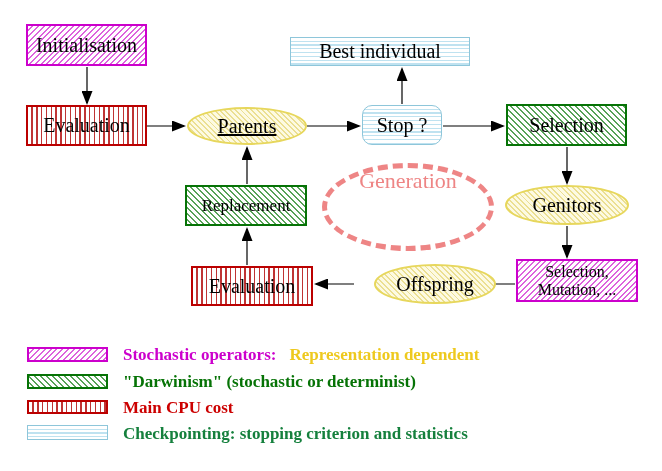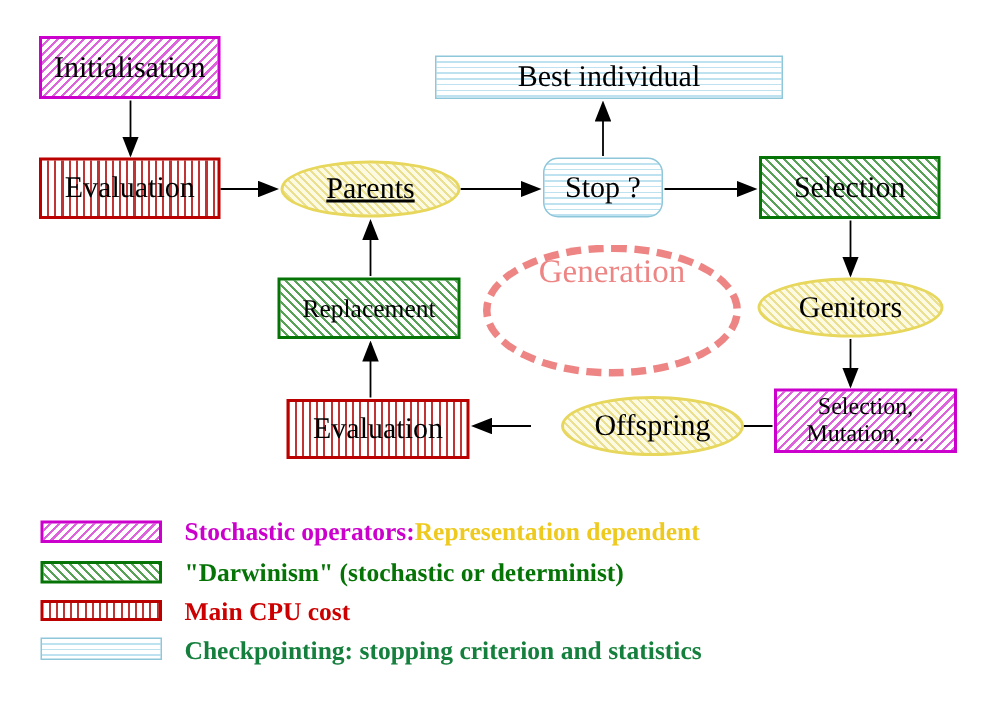--- a/index.html
+++ b/index.html
@@ -71,21 +71,21 @@
     <path class="link" d="M247,265 L247,229" marker-end="url(#ah)"></path>
     <path class="link" d="M247,184 L247,148" marker-end="url(#ah)"></path>
   </svg>
 
   <div class="node hatch-magenta lbl-20" style="left:26px;top:24px;width:121px;height:42px;">Initialisation</div>
 
   <div class="node stripe-red lbl-20" style="left:26px;top:105px;width:121px;height:41px;">Evaluation</div>
 
   <div class="node hatch-yellow ellipse lbl-20" style="left:187px;top:107px;width:120px;height:38px;text-decoration:underline;">Parents</div>
 
-  <div class="node stripe-cyan lbl-20" style="left:290px;top:37px;width:232px;height:29px;">Best individual</div>
+  <div class="node stripe-cyan lbl-20" style="left:290px;top:37px;width:180px;height:29px;">Best individual</div>
 
   <div class="node stripe-cyan lbl-20" style="left:362px;top:105px;width:80px;height:40px;border-radius:10px;">Stop ?</div>
 
   <div class="node hatch-green lbl-20" style="left:506px;top:104px;width:121px;height:42px;">Selection</div>
 
   <div class="node hatch-green lbl-17" style="left:185px;top:185px;width:122px;height:41px;">Replacement</div>
 
   <div id="generation-ellipse">
     <span>Generation</span>
   </div>
@@ -96,21 +96,21 @@
 
   <div class="node hatch-yellow ellipse lbl-20" style="left:374px;top:264px;width:122px;height:40px;">Offspring</div>
 
   <div class="node hatch-magenta lbl-16" style="left:516px;top:259px;width:122px;height:43px;flex-direction:column;">
     <span>Selection,</span>
     <span>Mutation, ...</span>
   </div>
 
   <div class="legend-swatch hatch-magenta" style="top:347px;"></div>
   <div class="legend-text" style="top:345px;">
-    <span style="color:#cc00cc;">Stochastic operators:</span><span style="color:#eec91e;">Representation dependent</span>
+    <span style="color:#cc00cc;">Stochastic operators:</span><span style="color:#eec91e;margin-left:13px;">Representation dependent</span>
   </div>
 
   <div class="legend-swatch hatch-green" style="top:374px;"></div>
   <div class="legend-text" style="top:372px;color:#067306;">"Darwinism" (stochastic or determinist)</div>
 
   <div class="legend-swatch stripe-red" style="top:400px;height:14px;"></div>
   <div class="legend-text" style="top:398px;color:#cc0000;">Main CPU cost</div>
 
   <div class="legend-swatch stripe-cyan" style="top:425px;"></div>
   <div class="legend-text" style="top:424px;color:#15803d;">Checkpointing: stopping criterion and statistics</div>

